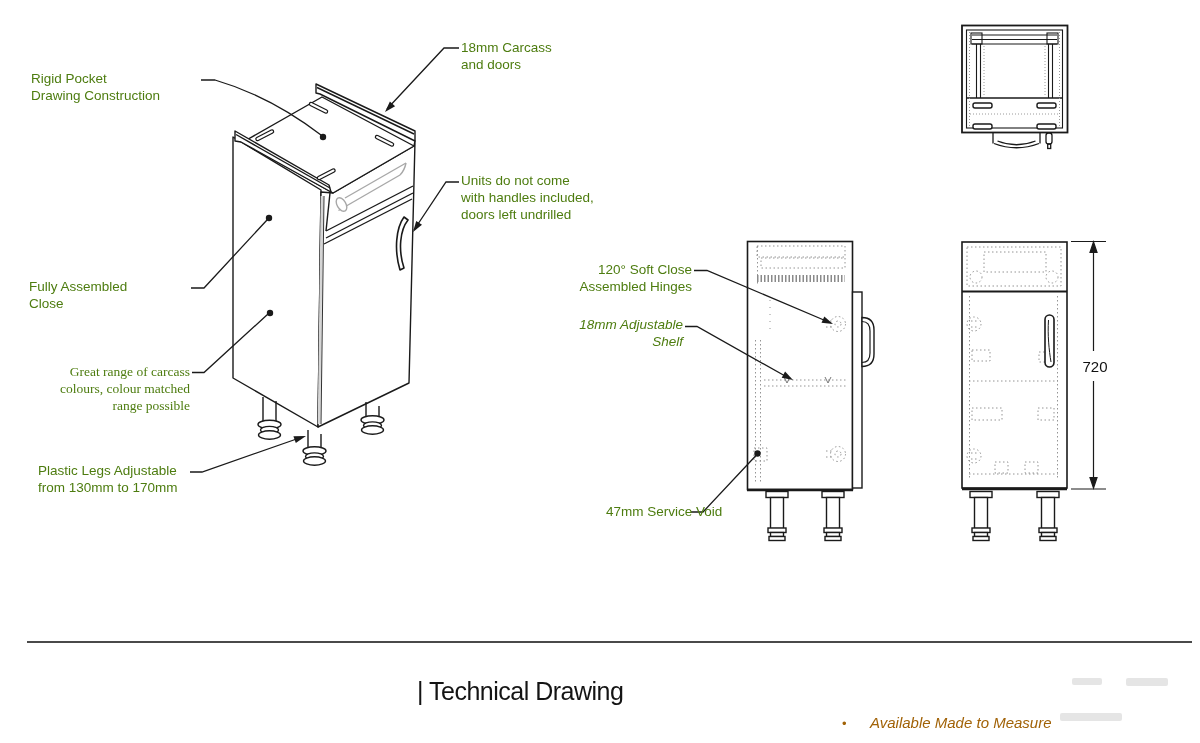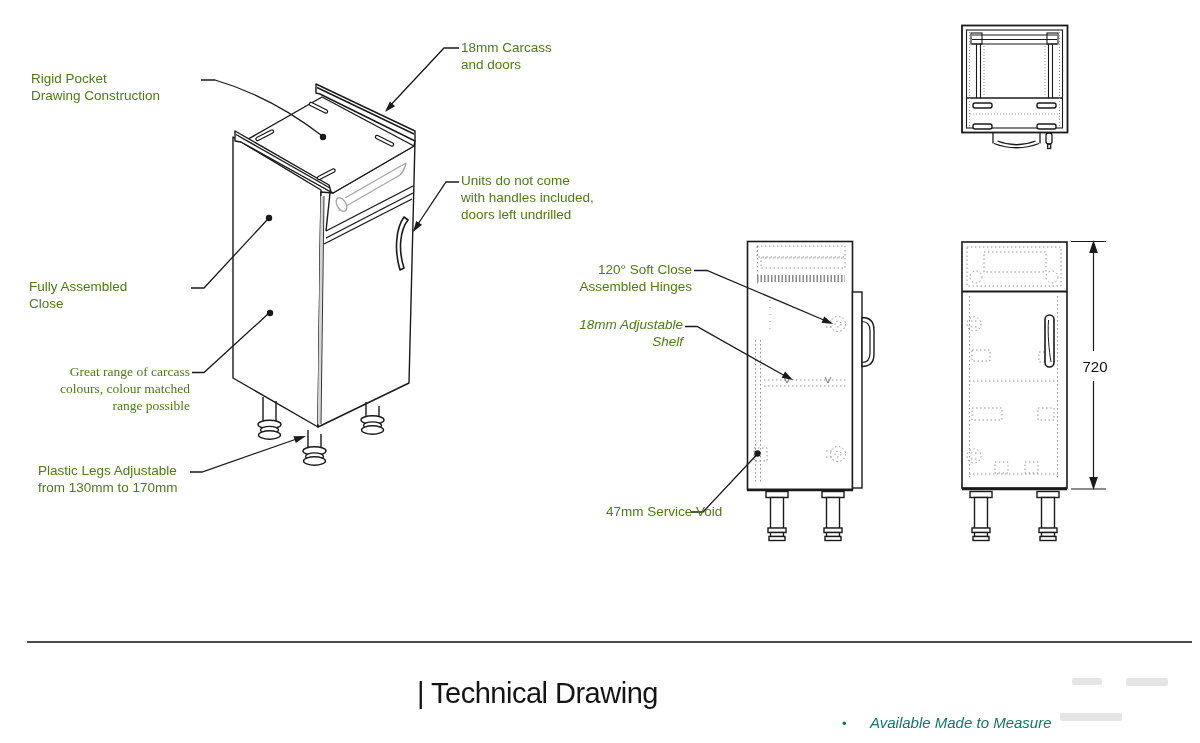--- a/index.html
+++ b/index.html
@@ -11,22 +11,22 @@
   #lbl-carcass{left:461px;top:40px;}
   #lbl-handles{left:461px;top:173px;}
   #lbl-assembled{left:29px;top:279px;width:160px;text-align:left;}
   #lbl-range{left:20px;top:364px;width:170px;text-align:right;font-family:Liberation Serif, serif;}
   #lbl-legs{left:38px;top:463px;}
   #lbl-hinges{left:562px;top:262px;width:130px;text-align:right;}
   #lbl-shelf{left:553px;top:317px;width:130px;text-align:right;font-style:italic;}
   #lbl-void{left:566px;top:504px;margin-left:40px;}
   #dim-720{position:absolute;left:1078px;top:358px;width:34px;text-align:center;
            font-size:15px;color:#111;}
-  #title{position:absolute;left:417px;top:677px;font-size:29px;letter-spacing:-0.5px;color:#141414;}
-  #note{position:absolute;left:842px;top:714px;font-size:15px;font-style:italic;color:#0f766e;}
+  #title{position:absolute;left:417px;top:677px;font-size:25px;letter-spacing:-0.5px;color:#141414;}
+  #note{position:absolute;left:842px;top:714px;font-size:15px;font-style:italic;color:#a16207;}
   #note .bullet{font-style:normal;font-size:13px;display:inline-block;width:28px;}
   .smudge{position:absolute;background:#dedede;border-radius:2px;opacity:.8;}
 </style>
 </head>
 <body>
 
 <div id="page">
 
   <svg id="drawing-svg" width="1200" height="743" viewBox="0 0 1200 743">
 

